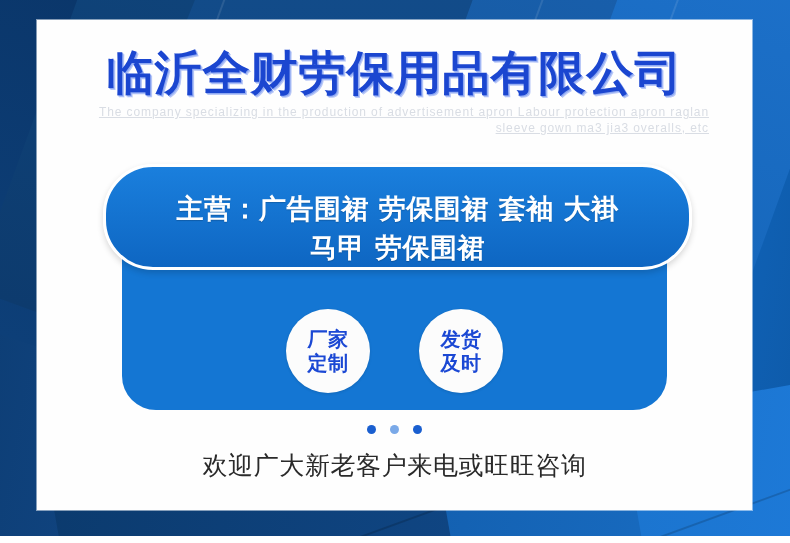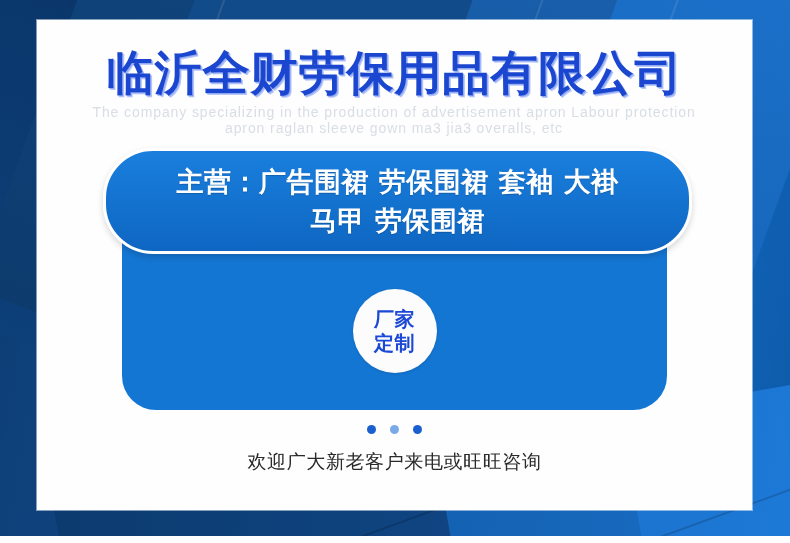--- a/index.html
+++ b/index.html
@@ -79,68 +79,69 @@
     font-weight: 700;
     letter-spacing: 1px;
     color: #1b46d0;
     white-space: nowrap;
     text-shadow: 1px 1px 0 #8fa9f2, 2px 2px 0 #b9c8f7;
   }
   .subtitle {
     position: absolute;
     left: 42px; top: 84px;
     width: 630px;
-    text-align: center;
-    font-size: 14px;
+    text-align: right;
+    font-size: 12px;
     letter-spacing: 0.9px;
     line-height: 16px;
     color: #d9dde4;
+    text-decoration: underline;
   }
 
   
   .panel {
     position: absolute;
     left: 85px;
     top: 178px;
     width: 545px;
     height: 212px;
     background: #1476d3;
     border-radius: 34px;
   }
   .pill {
     position: absolute;
     left: 66px;
-    top: 128px;
+    top: 144px;
     width: 583px;
     height: 100px;
     background: linear-gradient(180deg, #1a7fdd 0%, #0e66c2 100%);
     border-radius: 50px;
     border: 3px solid #ffffff;
     box-shadow: 0 3px 6px rgba(0,0,0,0.16);
     display: flex;
     flex-direction: column;
     align-items: center;
-    justify-content: center;
+    justify-content: flex-end;
   }
   .pill-line {
     color: #ffffff;
     font-family: "DejaVu Sans", "Liberation Sans", sans-serif;
     font-size: 27px;
     font-weight: 700;
     line-height: 39px;
     letter-spacing: 0.5px;
     white-space: nowrap;
     text-shadow: 0 1px 1px rgba(0,0,0,0.18);
   }
 
   
   .circles {
     position: absolute;
     left: 85px;
-    top: 268px;
+    top: 288px;
     width: 545px;
     height: 86px;
     display: flex;
     justify-content: center;
     align-items: center;
     gap: 49px;
   }
   .circle {
     width: 84px;
     height: 84px;
@@ -173,21 +174,21 @@
   }
   .dot { width: 9px; height: 9px; border-radius: 50%; }
 
   
   .footline {
     position: absolute;
     left: 0; top: 429px;
     width: 715px;
     text-align: center;
     font-family: "DejaVu Sans", "Liberation Sans", sans-serif;
-    font-size: 19px;
+    font-size: 25px;
     font-weight: 500;
     letter-spacing: 0.6px;
     color: #2a2a2a;
     white-space: nowrap;
   }
 </style>
 </head>
 <body>
 
 <div id="stage">
@@ -221,20 +222,24 @@
     <div class="pill">
       <div class="pill-line">主营：广告围裙 劳保围裙 套袖 大褂</div>
       <div class="pill-line">马甲 劳保围裙</div>
     </div>
 
     <div class="circles">
       <div class="circle">
         <span>厂家</span>
         <span>定制</span>
       </div>
+      <div class="circle">
+        <span>发货</span>
+        <span>及时</span>
+      </div>
     </div>
 
     <div class="dots">
       <div class="dot" style="background: rgb(26, 95, 208);"></div>
       <div class="dot" style="background: rgb(122, 169, 232);"></div>
       <div class="dot" style="background: rgb(26, 95, 208);"></div>
     </div>
 
     <div class="footline">欢迎广大新老客户来电或旺旺咨询</div>
 

